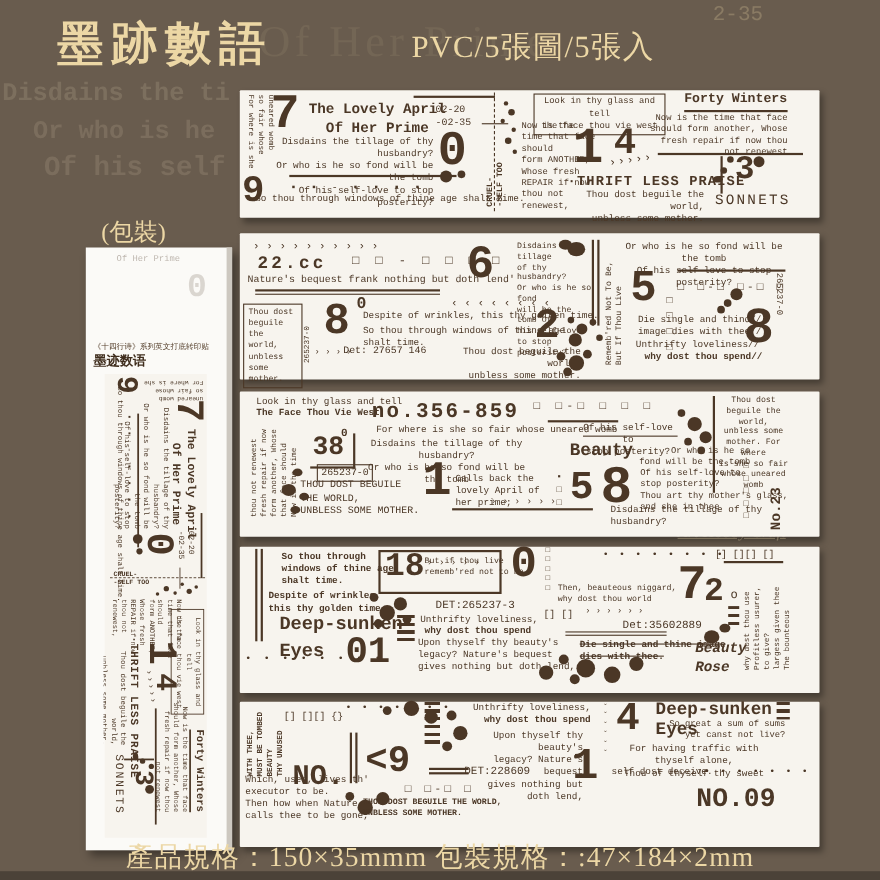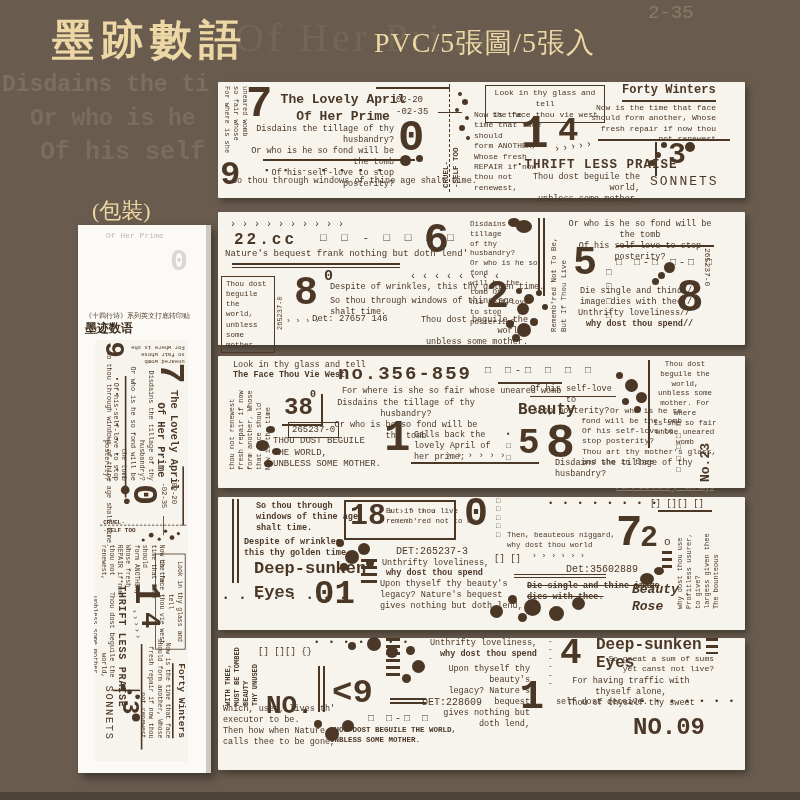--- a/index.html
+++ b/index.html
@@ -397,15 +397,16 @@
       <div class="t t8 rt" style="left:390px;top:16px;width:106px">So great a sum of sums
 yet canst not live?</div>
       <div class="t ctr" style="left:334px;top:38px;width:158px">For having traffic with thyself alone,
 Thou of thyself thy sweet</div>
       <div class="t" style="left:338px;top:59px">self dost deceive.</div>
       <div class="t t9" style="left:422px;top:59px;letter-spacing:2px">• • • • • • •</div>
       <div class="num" style="left:415px;top:78px;font-size:24px">NO.09</div>
     </div>
   </div>
 
+  <div class="creamtx serif" style="left:0;top:762px;width:800px;text-align:center;font-size:25px;letter-spacing:1px">產品規格：150×35mmm  包裝規格：:47×184×2mm</div>
 
   <div id="bottom-shade"></div>
 </div>
 
 </body></html>

